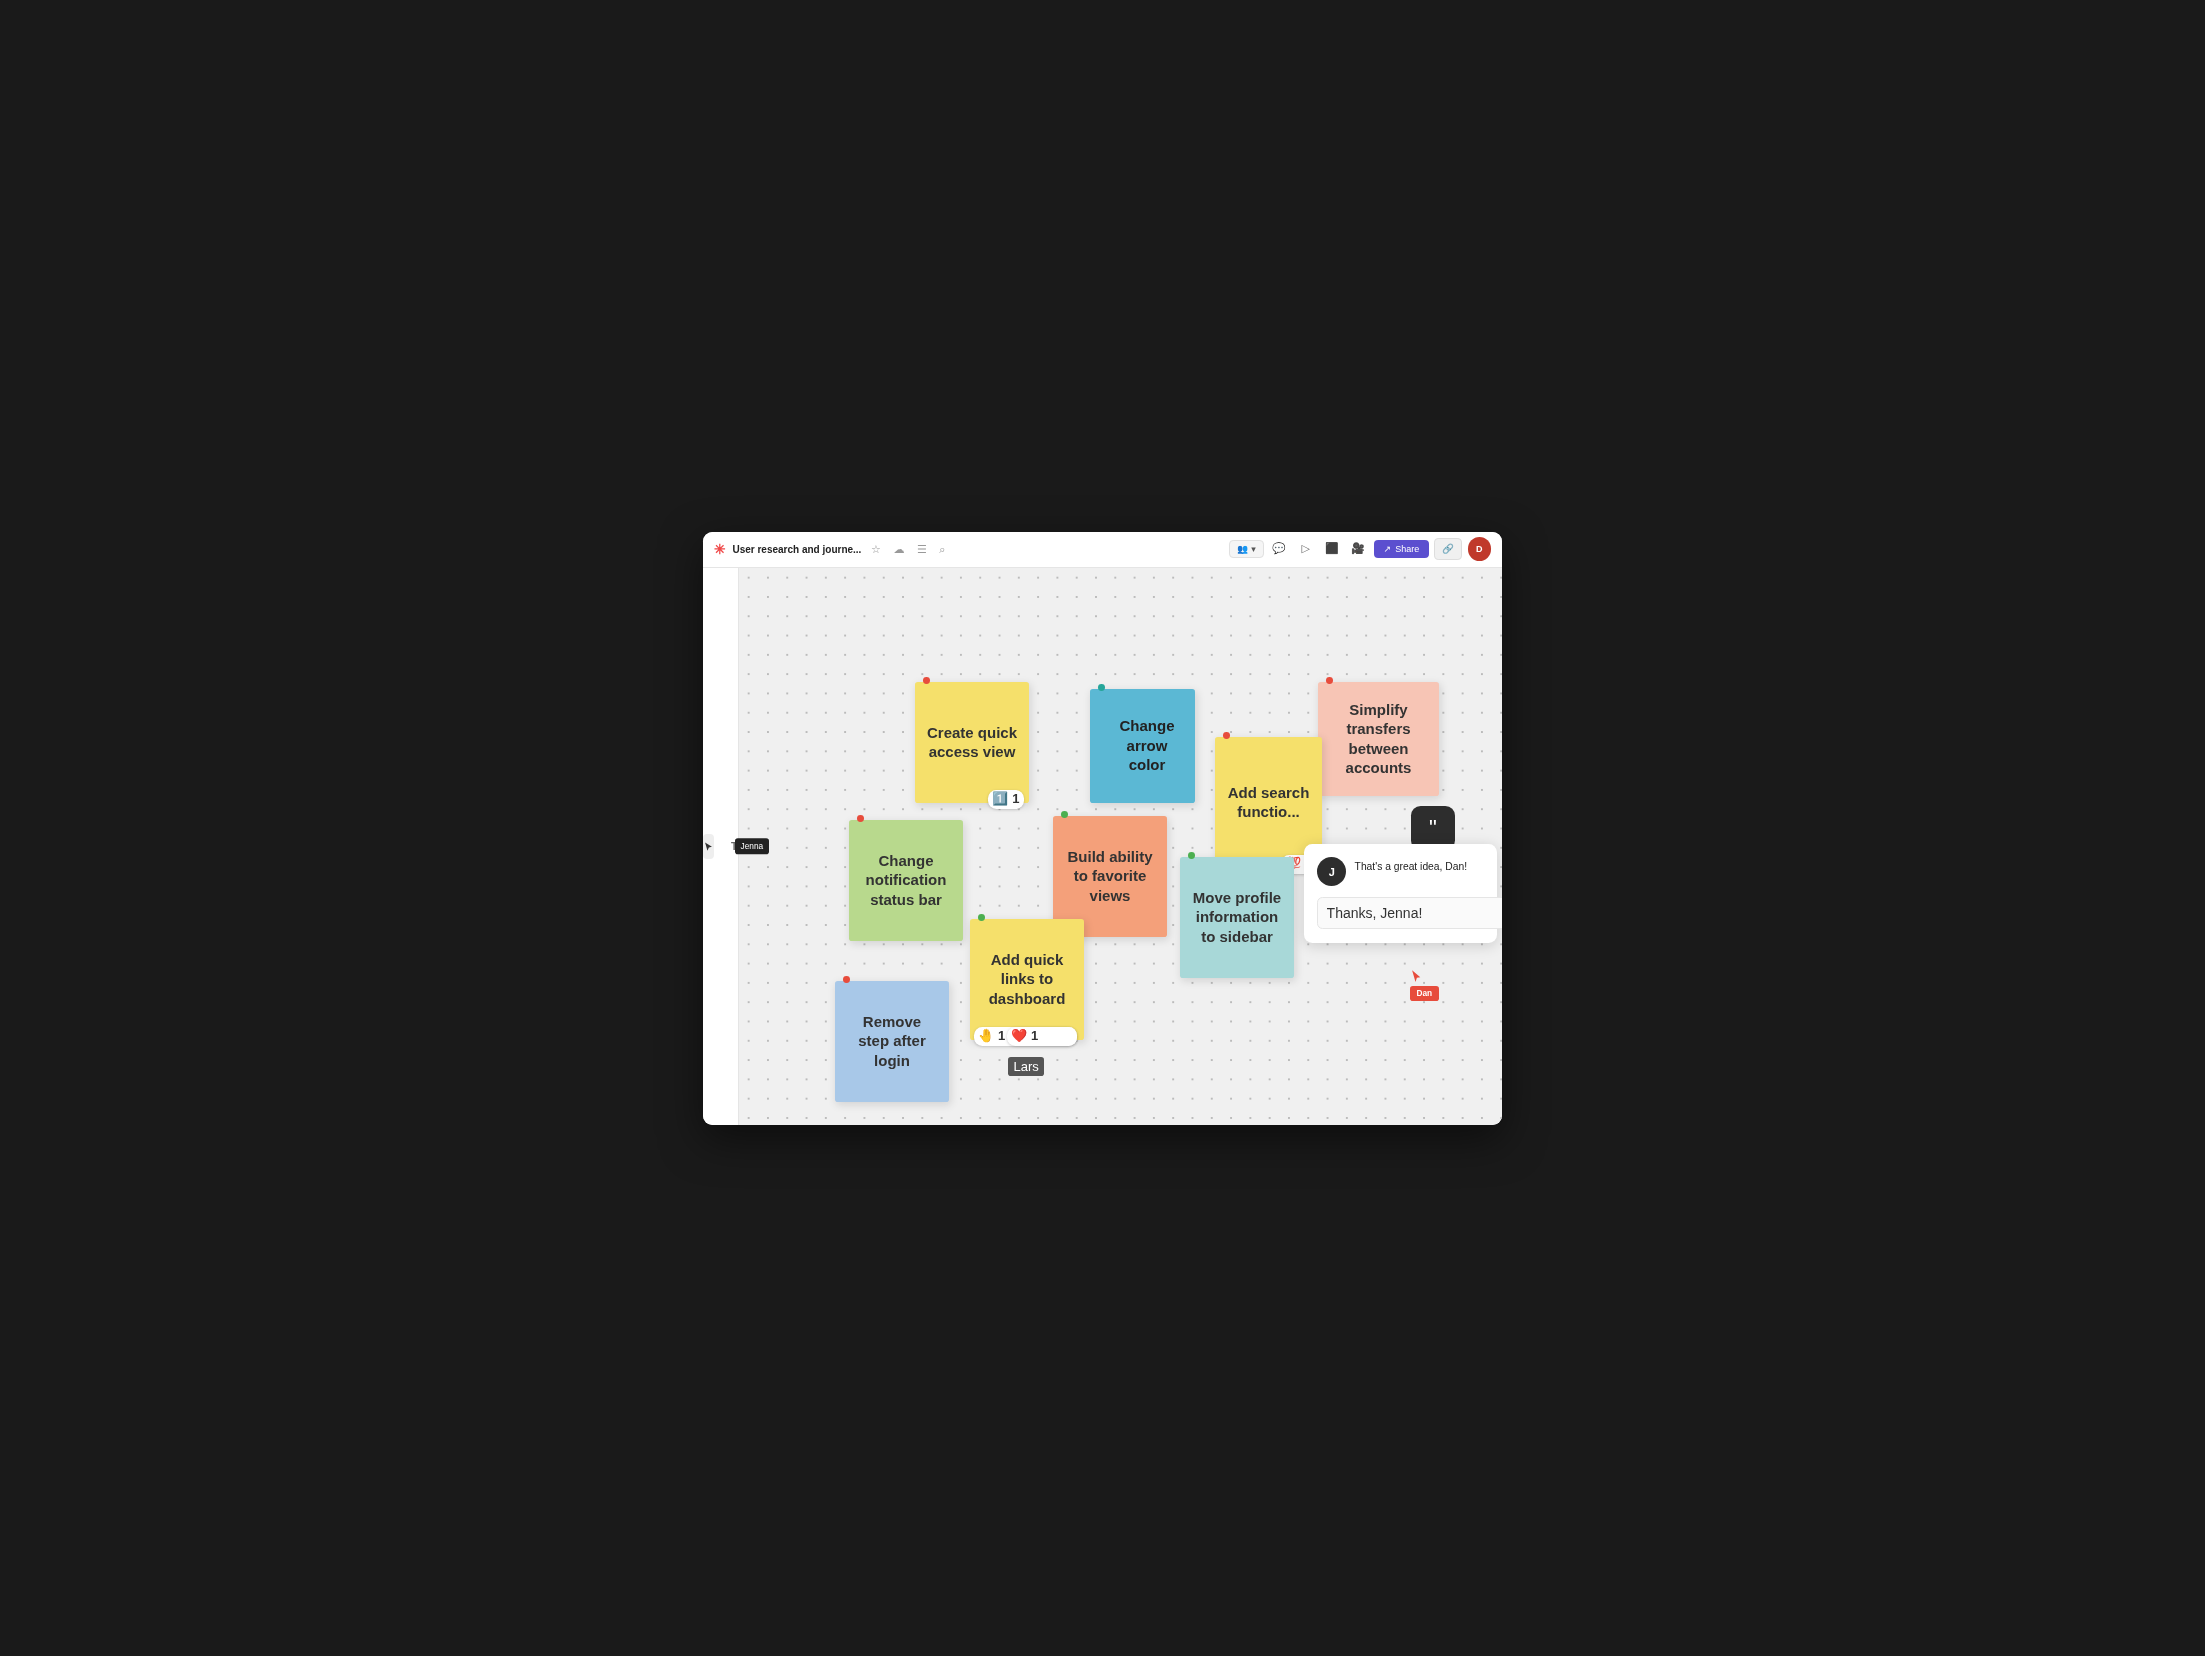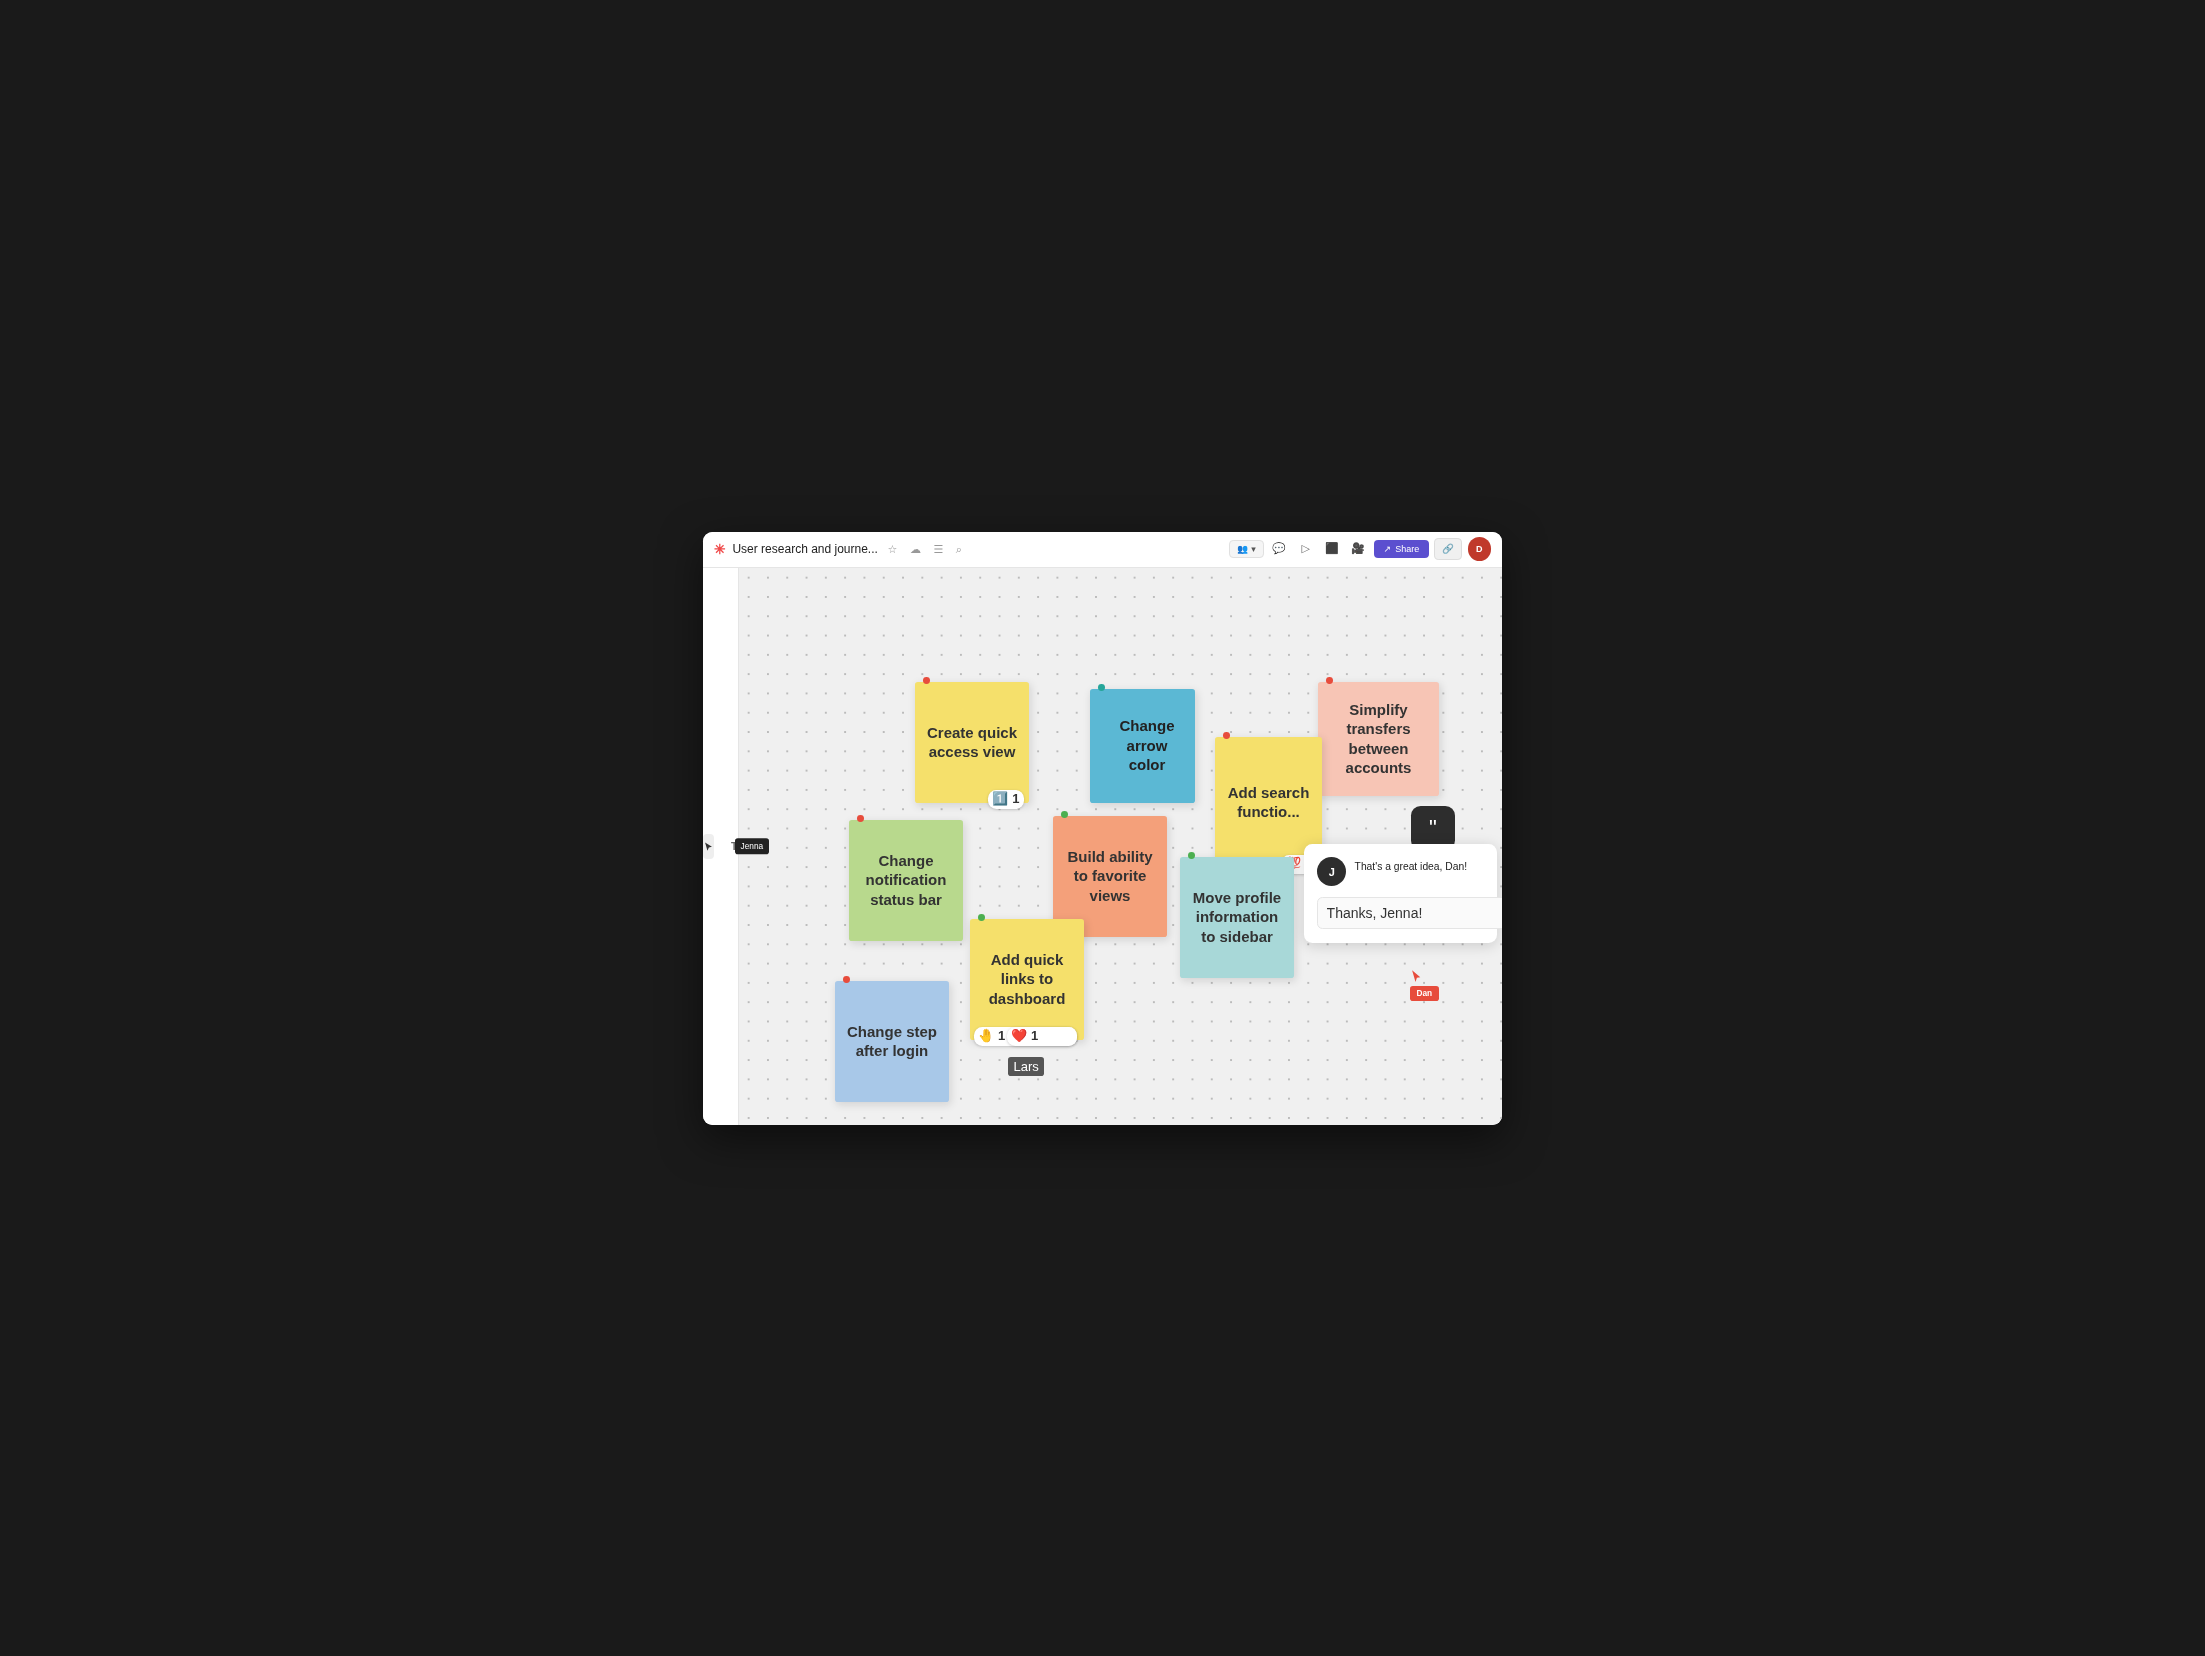--- a/index.html
+++ b/index.html
@@ -36,22 +36,22 @@
       align-items: center;
       gap: 6.9px;
       flex: 1;
     }
     .logo-icon {
       color: #f04a4a;
       font-size: 13.8px;
       font-weight: bold;
     }
     .title-text {
-      font-size: 12px;
-      font-weight: 400;
+      font-size: 10px;
+      font-weight: 700;
       color: #222;
     }
     .titlebar-icon {
       color: #999;
       font-size: 11px;
       cursor: pointer;
       padding: 2.8px;
     }
     .titlebar-right {
       display: flex;
@@ -499,21 +499,21 @@
 
       <div class="sticky" style="left:231px;top:351px;width:114px;height:121px;background:#f5e06b;">
         <div class="sticky-pin green"></div>
         <span>Add quick links to dashboard</span>
         <div class="emoji-badge" style="bottom:-6.9px;left:4.1px;">🤚 1</div>
         <div class="emoji-badge" style="bottom:-6.9px;left:37px;">❤️ 1</div>
       </div>
 
       <div class="sticky" style="left:96px;top:413px;width:114px;height:121px;background:#a8c8e8;">
         <div class="sticky-pin"></div>
-        <span>Change step after login</span>
+        <span>Remove step after login</span>
       </div>
 
 
       <div style="position:absolute;left:269px;top:489px;display:flex;flex-direction:column;align-items:flex-start;gap:2.8px;">
         <svg width="12.4" height="13.8" viewBox="0 0 18 20" fill="none">
           <path d="M2 2L16 10L10 11.5L7.5 17L2 2Z" fill="#333"></path>
         </svg>
         <div class="cursor-label lars">Lars</div>
       </div>
 

